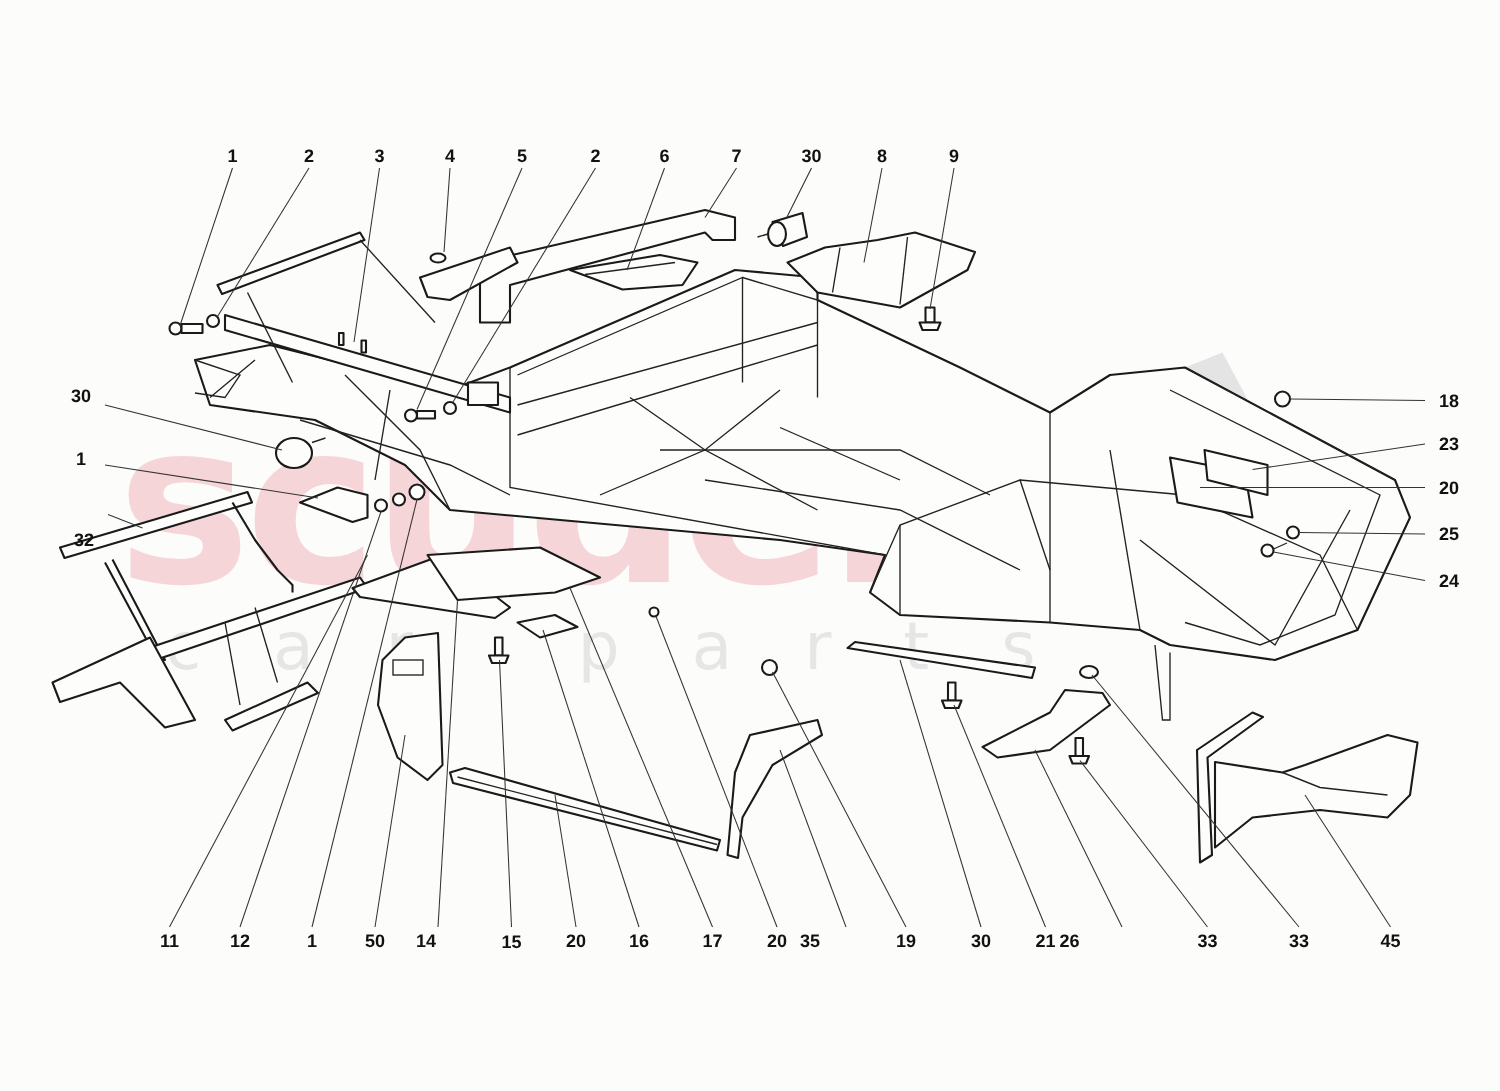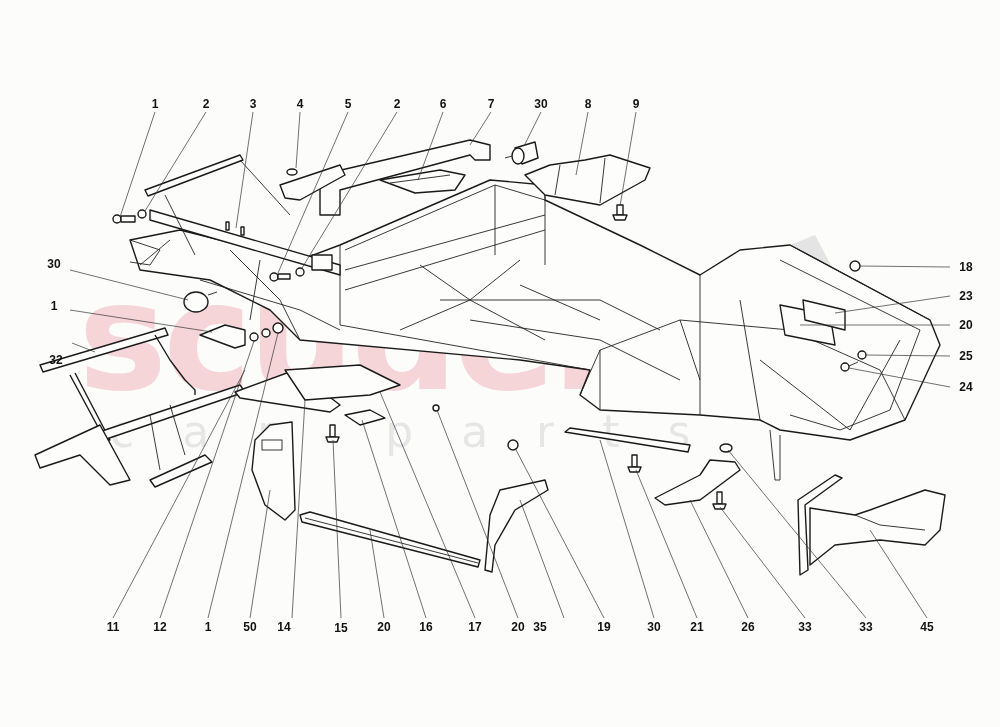--- a/index.html
+++ b/index.html
@@ -263,17 +263,17 @@
   <span class="callout" style="left:284px;top:627px">14</span>
   <span class="callout" style="left:341px;top:628px">15</span>
   <span class="callout" style="left:384px;top:627px">20</span>
   <span class="callout" style="left:426px;top:627px">16</span>
   <span class="callout" style="left:475px;top:627px">17</span>
   <span class="callout" style="left:518px;top:627px">20</span>
   <span class="callout" style="left:540px;top:627px">35</span>
   <span class="callout" style="left:604px;top:627px">19</span>
   <span class="callout" style="left:654px;top:627px">30</span>
   <span class="callout" style="left:697px;top:627px">21</span>
-  <span class="callout" style="left:748px;top:627px">26</span>
+  <span class="callout" style="left:713px;top:627px">26</span>
   <span class="callout" style="left:805px;top:627px">33</span>
   <span class="callout" style="left:866px;top:627px">33</span>
   <span class="callout" style="left:927px;top:627px">45</span>
 </div>
 
 </body></html>

